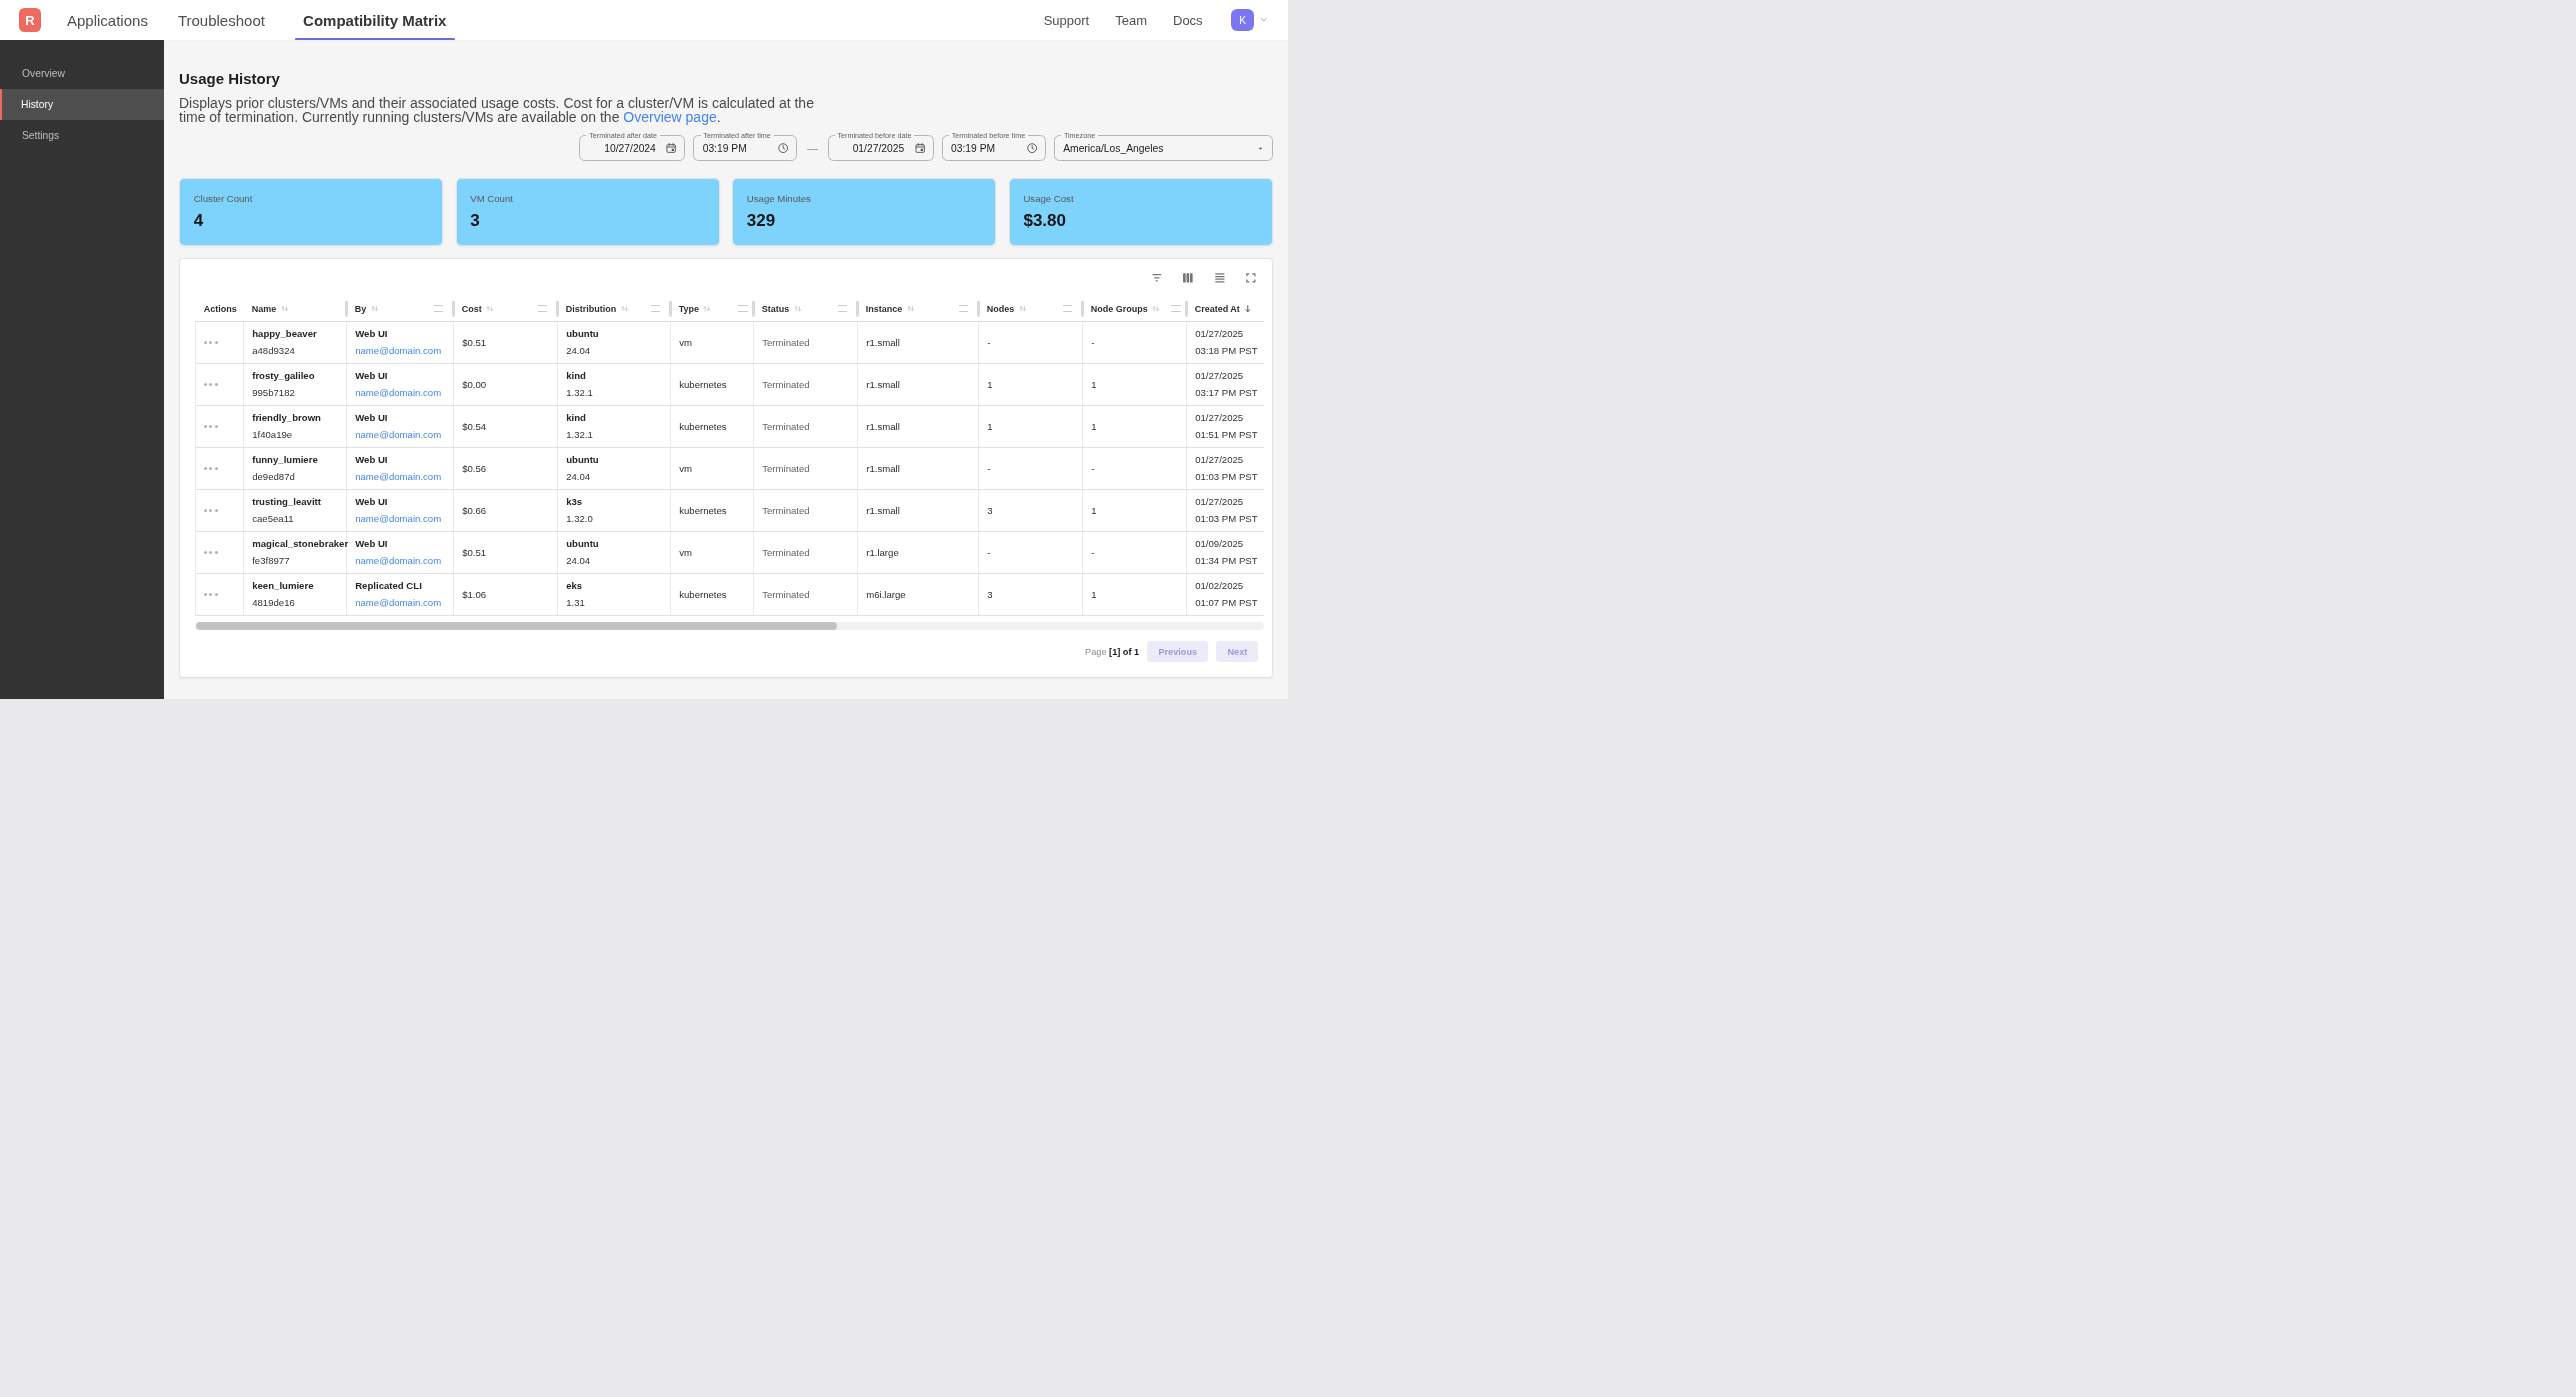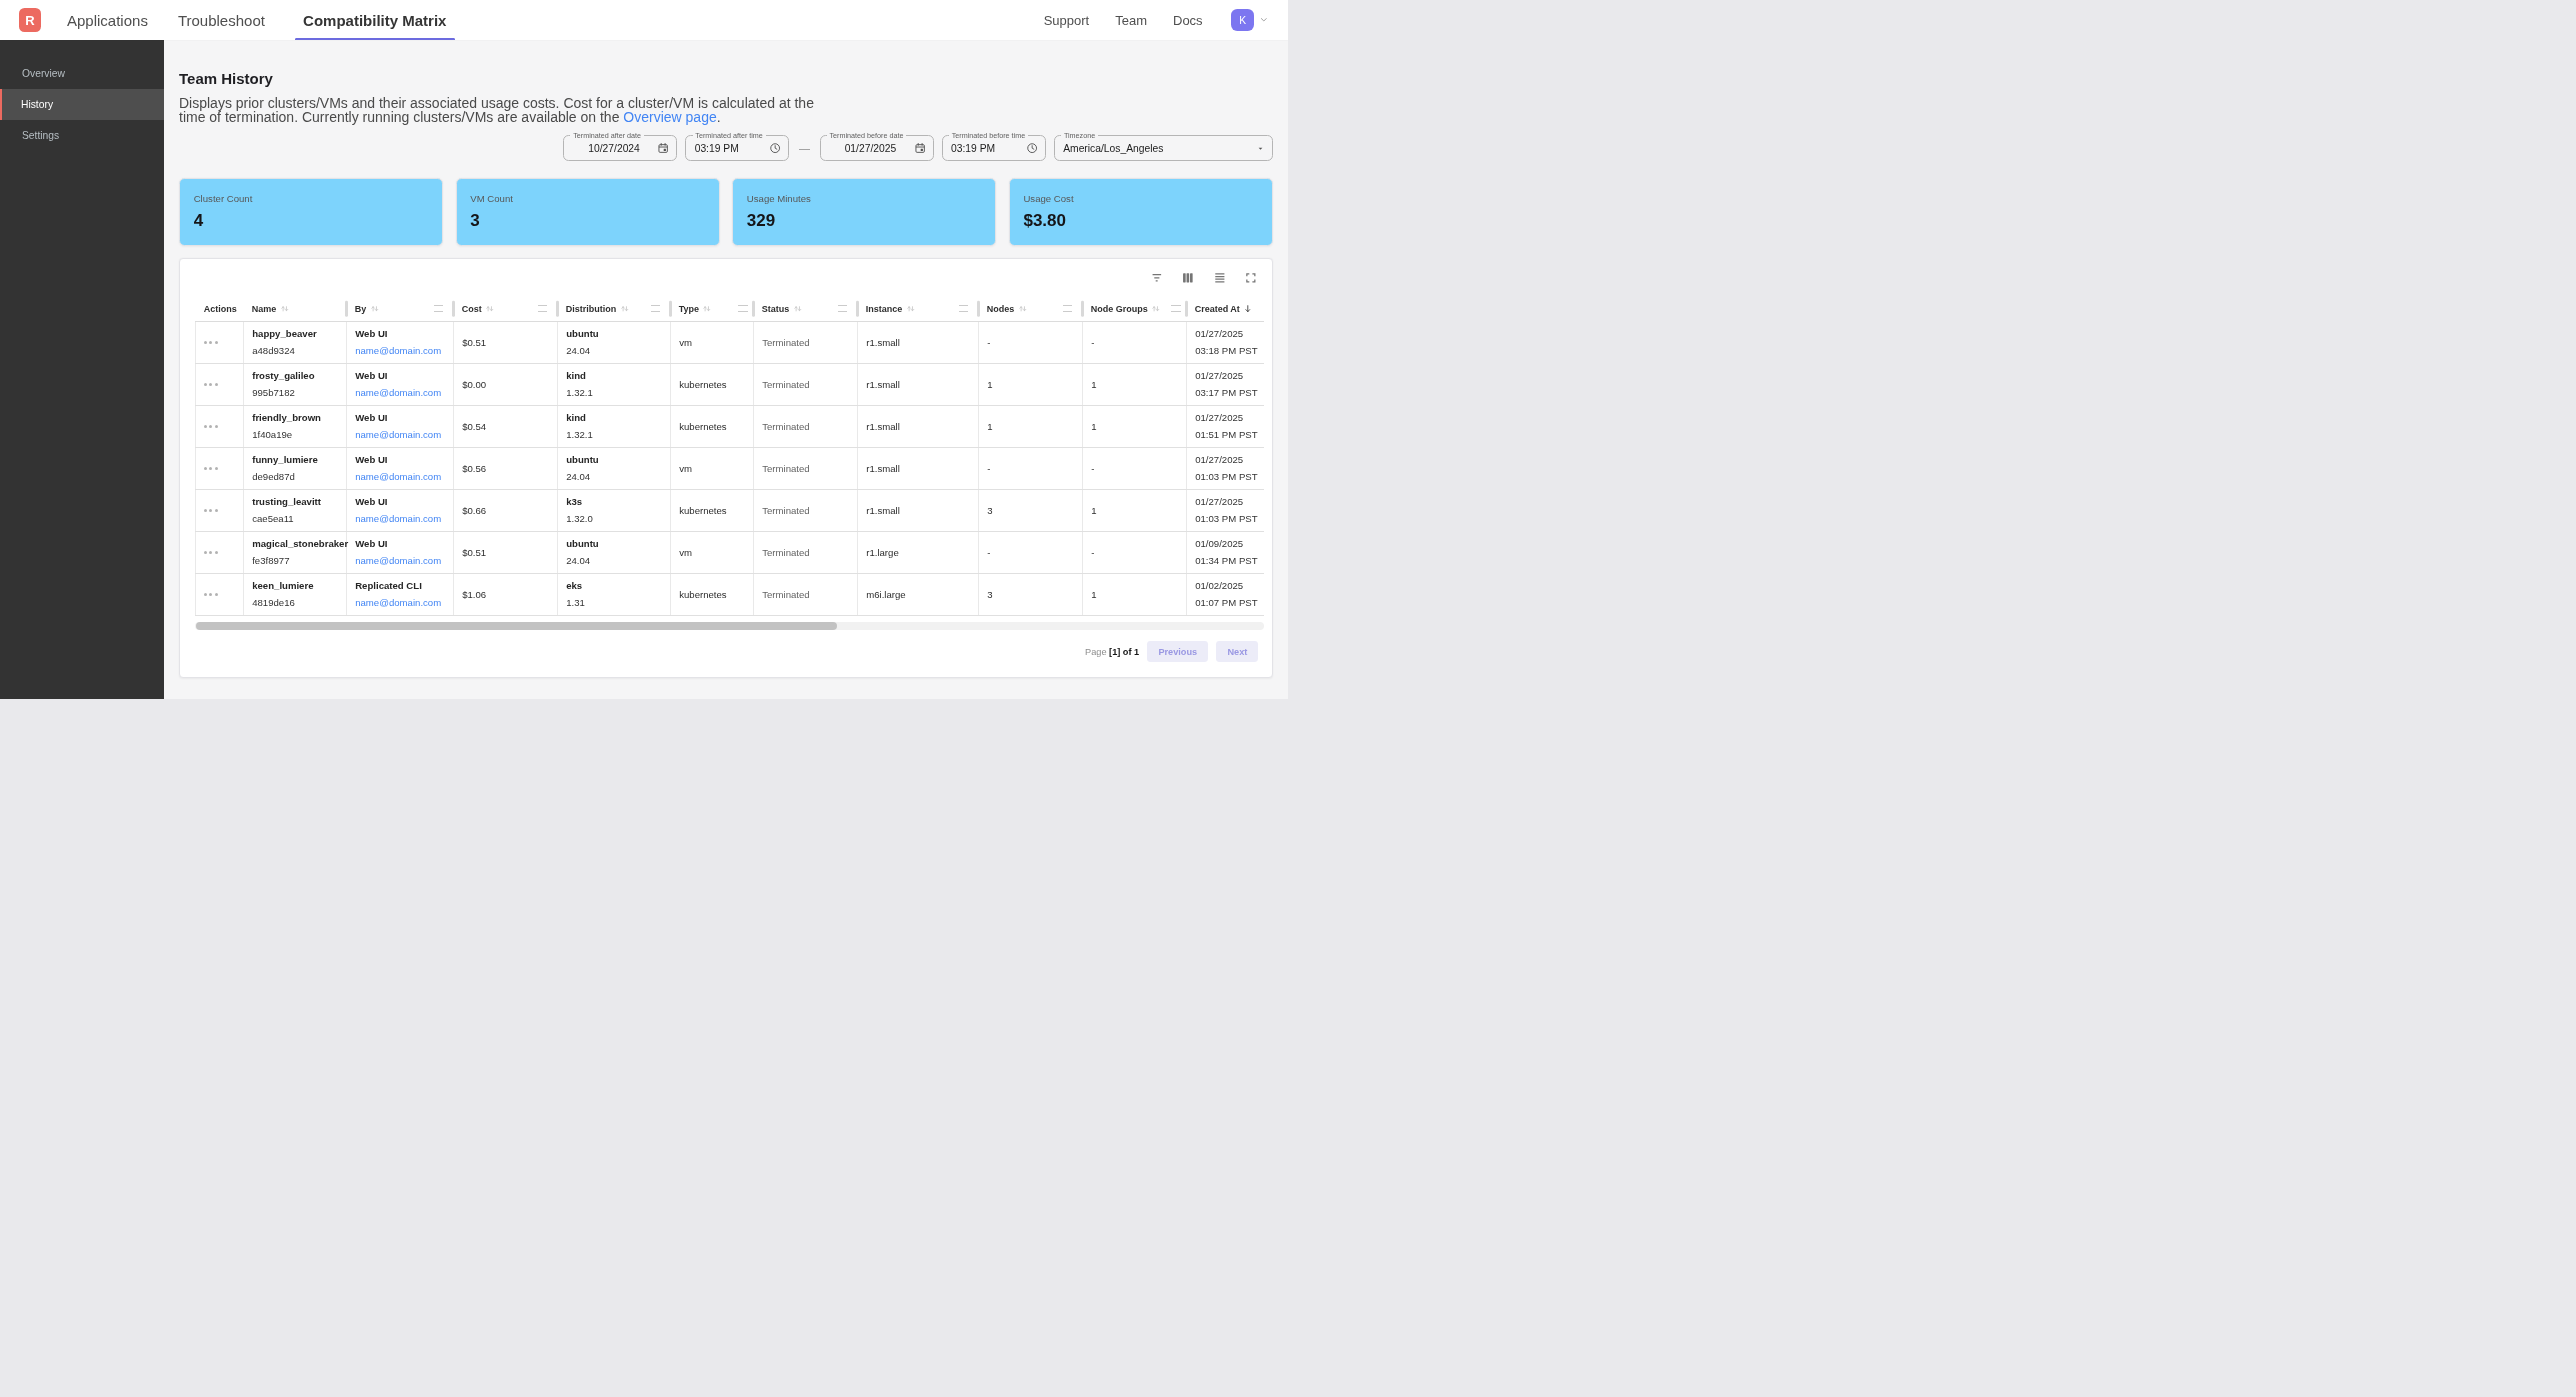--- a/index.html
+++ b/index.html
@@ -38,21 +38,21 @@
   .page-desc { font-size:14px; line-height:14.4px; color:#4a4a4a; max-width:646px; }
   .page-desc .link { color:#4285F4; cursor:pointer; }
 
   
   .filters { display:flex; justify-content:flex-end; align-items:center; gap:8.2px; margin-top:10.3px; }
   .field { position:relative; height:26px; border:0.7px solid #b5b5b5; border-radius:5.5px;
            display:flex; align-items:center; padding:0 6.8px 0 8.2px; cursor:pointer; }
   .field .flabel { position:absolute; top:-5.5px; left:6.2px; font-size:7.2px; color:#5e5e5e;
                    background:#f5f5f6; padding:0 2.7px; white-space:nowrap; }
   .field .fvalue { font-size:10.3px; color:#1c1c1c; flex:1; }
-  .f-date { width:114px;padding-left:24px; } .f-time { width:104px; } .f-tz { width:219px; }
+  .f-date { width:106px;padding-left:24px; } .f-time { width:104px; } .f-tz { width:219px; }
   .dash { color:#8a8a8a; font-size:11px; margin:0 1.4px; }
   .icon18 { width:12.3px; height:12.3px; flex:none; }
   .icon20 { width:13.7px; height:13.7px; flex:none; }
   .icon14 { width:9.6px; height:9.6px; flex:none; }
   .caret { width:9px; height:9px; flex:none; }
 
   
   .stats { display:flex; gap:12.3px; margin-top:16.4px; }
   .stat-card { flex:1; height:68px; background:#7dd3fc; border:0.7px solid #e3e3e7; border-radius:5.5px;
                padding:14.4px 13.7px; box-shadow:0 0.7px 2.1px rgba(0,0,0,.05); }
@@ -162,21 +162,21 @@
   </div>
 
   <div class="sidebar">
     <div class="side-item">Overview</div>
     <div class="side-item active">History</div>
     <div class="side-item">Settings</div>
   </div>
 
   <div class="main">
 
-    <div class="page-title">Team History</div>
+    <div class="page-title">Usage History</div>
     <div class="page-desc"><span>Displays prior clusters/VMs and their associated usage costs. Cost for a cluster/VM is calculated at the time of termination. Currently running clusters/VMs are available on the </span><span class="link">Overview page</span><span>.</span></div>
 
     <div class="filters">
       <div class="field f-date">
         <span class="flabel">Terminated after date</span>
         <span class="fvalue">10/27/2024</span>
         <svg class="icon18" viewBox="0 0 24 24">
             <use href="#ic-cal"></use>
           </svg>
       </div>

